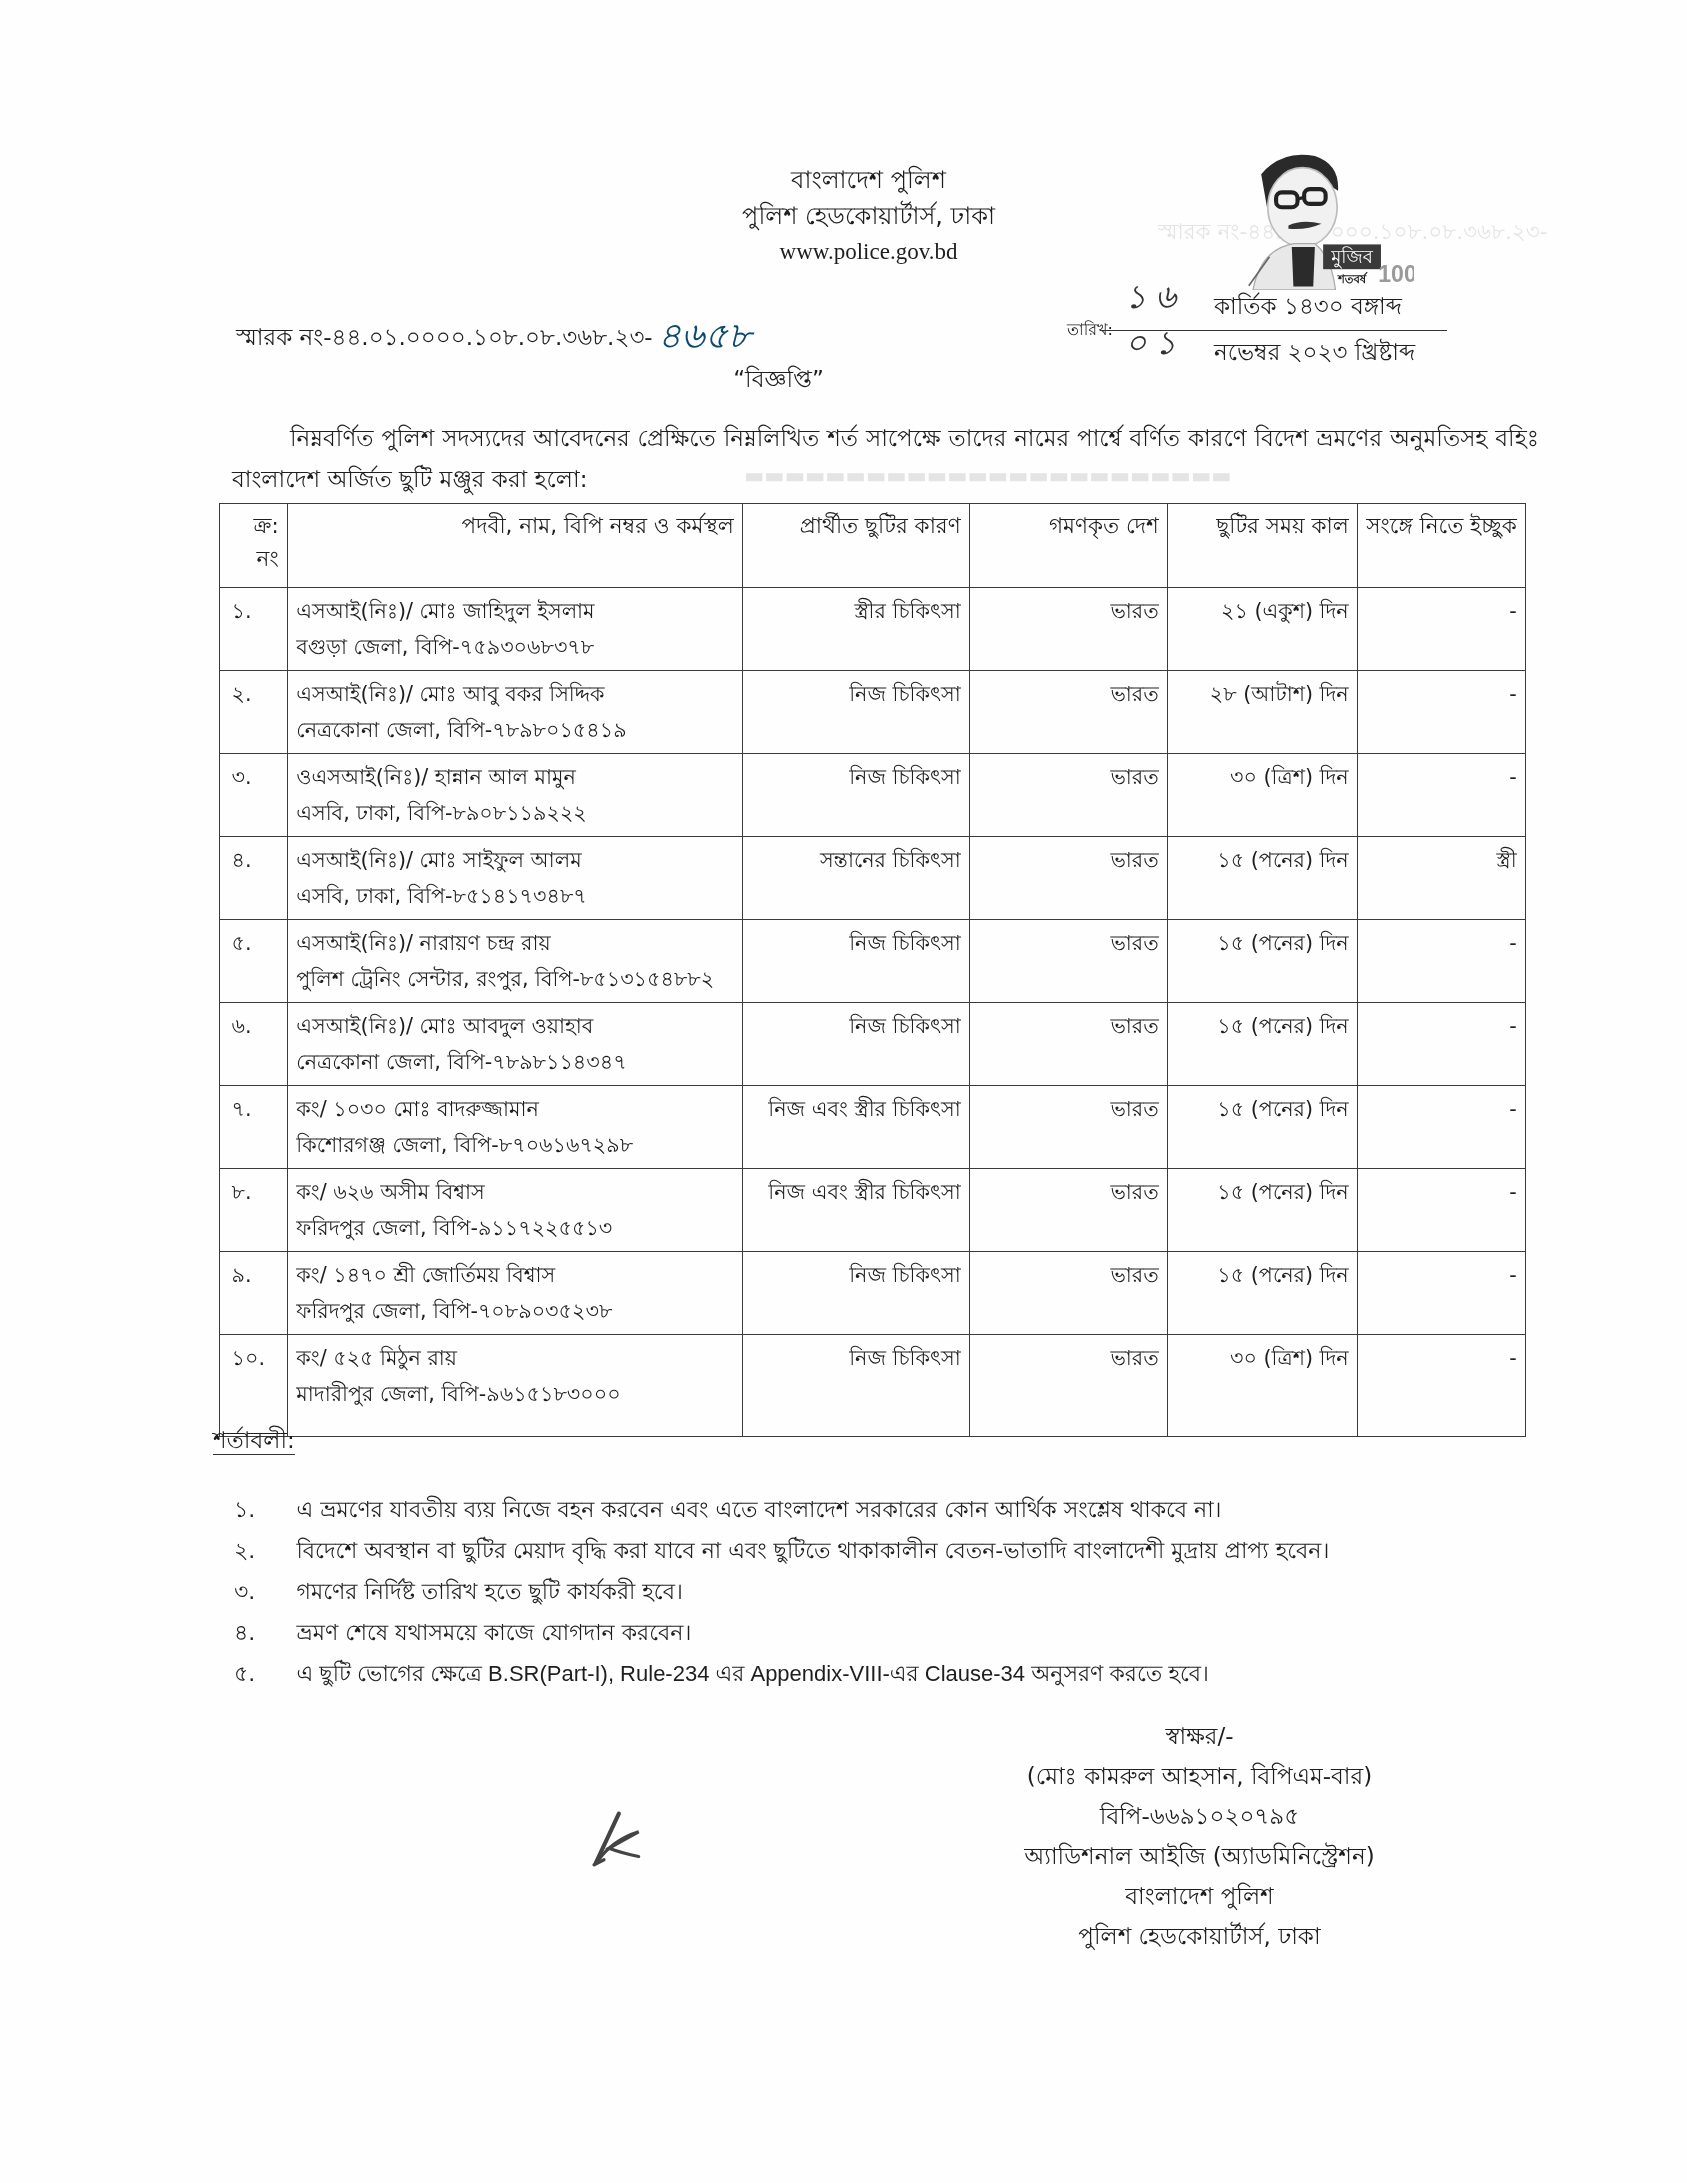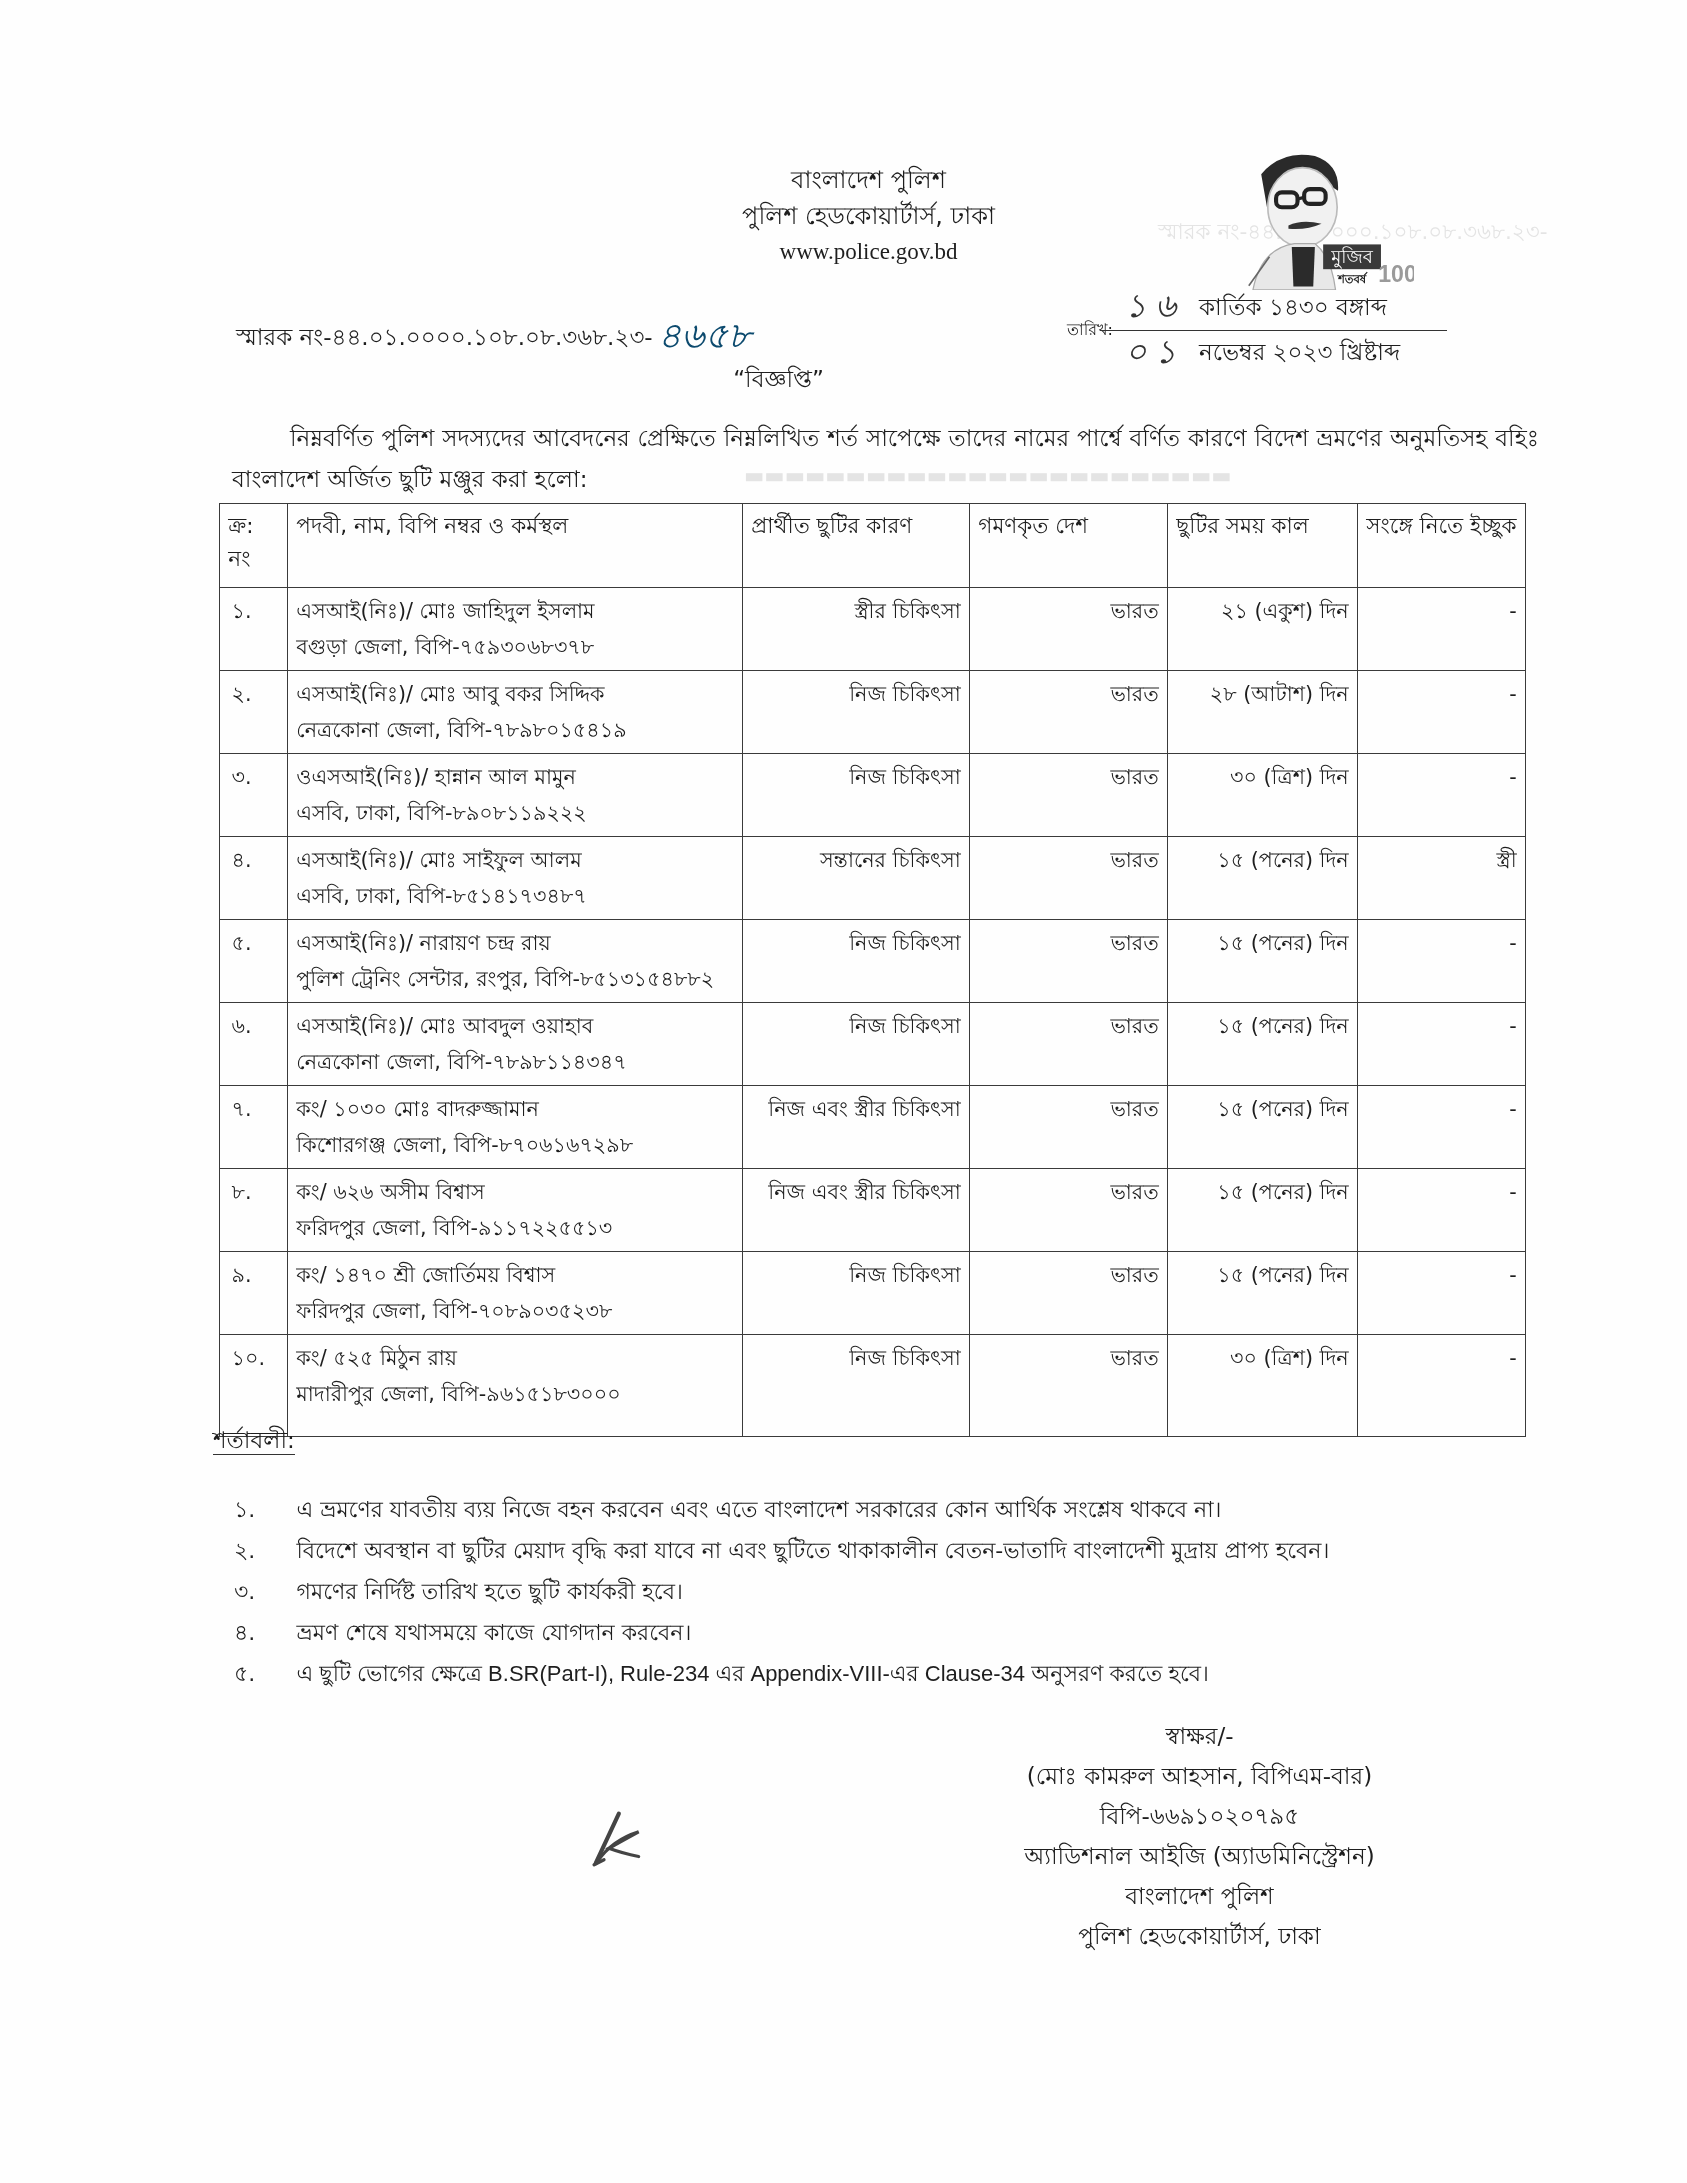--- a/index.html
+++ b/index.html
@@ -70,21 +70,22 @@
       font-size: 16px;
     }
     .date-block {
       position: absolute;
       left: 1100px;
       top: 289px;
       width: 347px;
     }
     .date-line {
       display: flex;
-      align-items: center;
+      align-items: flex-end;
+      gap: 15px;
       font-size: 23px;
       padding-left: 25px;
       height: 38px;
     }
     .date-line .hand {
       font-family: "DejaVu Serif", serif;
       font-style: italic;
       font-size: 33px;
       color: #333;
       min-width: 74px;
@@ -123,21 +124,21 @@
       table-layout: fixed;
     }
     table.leave th, table.leave td {
       border: 1.7px solid #3a3a3a;
       vertical-align: top;
       padding: 5px 8.3px;
       font-weight: normal;
     }
     table.leave th {
       height: 73px;
-      text-align: left;
+      text-align: right;
       font-size: 21.5px;
       line-height: 33px;
     }
     table.leave td {
       height: 69px;
       line-height: 36px;
     }
     table.leave td.sl { text-align: left; padding-left: 11.6px; }
     table.leave td.center { text-align: right; }
     table.leave tr.last td { height: 91px; }

